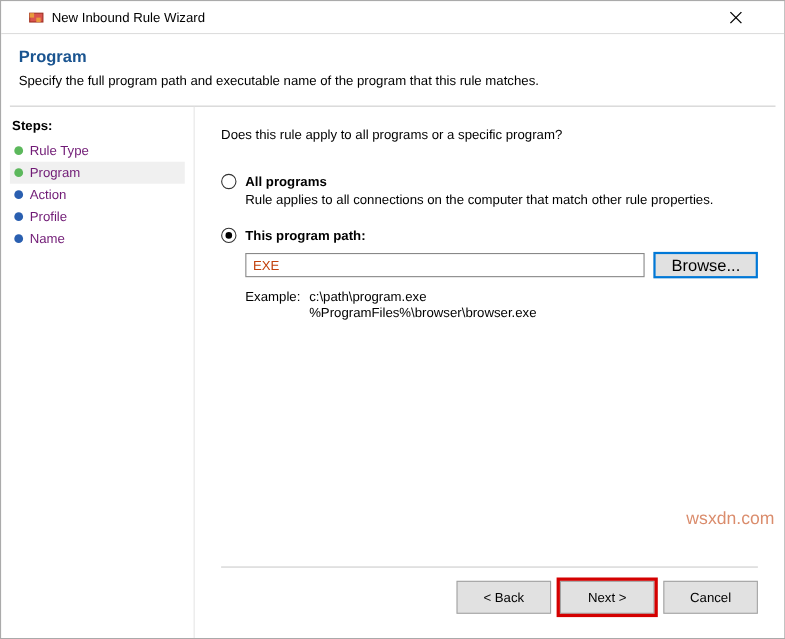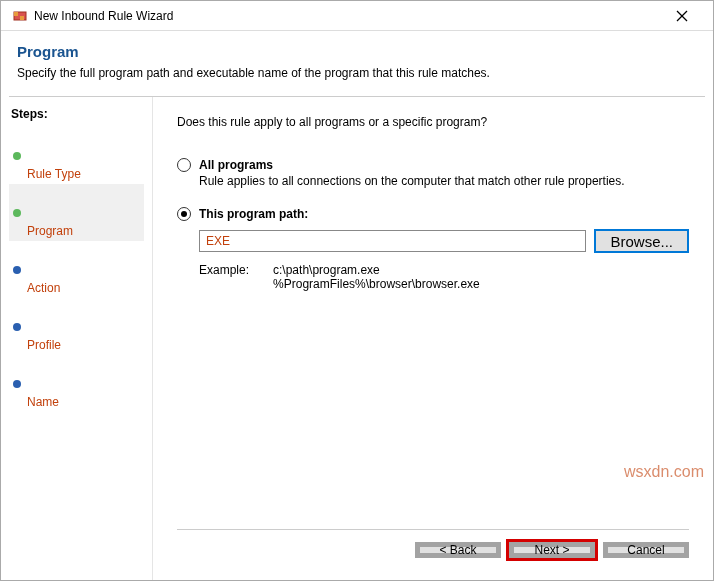--- a/index.html
+++ b/index.html
@@ -12,53 +12,53 @@
       height: 581px;
       overflow: hidden;
       border: 1px solid #aaa;
       display: flex;
       flex-direction: column;
     }
     .titlebar {
       height: 30px;
       display: flex;
       align-items: center;
-      padding: 0 11px;
+      padding: 0 24px;
       border-bottom: 1px solid #ddd;
     }
     .titlebar .icon { width: 16px; height: 16px; margin-right: 6px; display:flex; align-items:center; justify-content:center;}
     .titlebar .title { flex: 1; }
     .close-btn { width: 40px; height: 28px; display:flex; align-items:center; justify-content:center; }
     .close-btn svg { width: 12px; height: 12px; }
     .header {
       padding: 12px 16px 16px 16px;
     }
     .header h1 { font-size: 15px; color: #1a5490; font-weight: 600; margin-bottom: 6px; }
     .header .subtitle { font-size: 12px; color: #000; }
     .divider { height: 1px; background: #ccc; margin: 0 8px; }
     .content {
       display: flex;
       flex: 1;
       min-height: 0;
     }
     .sidebar {
-      width: 152px;
+      width: 176px;
       padding: 10px 8px;
       border-right: 1px solid #e5e5e5;
     }
     .sidebar .steps-label { font-weight: bold; margin-bottom: 6px; padding-left: 2px; }
     .step-item {
       display: flex;
       align-items: center;
       gap: 6px;
       padding: 3px 4px;
       font-size: 12px;
     }
     .step-item.active { background: #f0f0f0; }
-    .step-item a { color: #c2410c; text-decoration: none; margin-top: 37px; }
+    .step-item a { color: #701a75; text-decoration: none; }
     .bullet { width: 8px; height: 8px; border-radius: 50%; flex-shrink:0; }
     .bullet.green { background: #5cb85c; }
     .bullet.blue { background: #2a5fb0; }
     .main {
       flex: 1;
       padding: 18px 24px 12px 24px;
       display: flex;
       flex-direction: column;
     }
     .question { margin-bottom: 28px; }
@@ -83,30 +83,30 @@
     .path-input .val { flex: 1; }
     .path-input .ext { color: #c2410c; }
     .browse-btn {
       border: 2px solid #0078d7;
       background: #e1e1e1;
       height: 24px;
       padding: 0 14px;
       font-size: 15px;
       display:flex; align-items:center;
     }
-    .example-row { display: flex; margin-left: 22px; margin-top: 8px; gap: 24px; font-size:12px;}
+    .example-row { display: flex; margin-left: 22px; margin-top: 8px; gap: 8px; font-size:12px;}
     .example-row .ex-vals { display:flex; flex-direction:column; }
     .bottom { margin-top: auto; }
     .btn-divider { height: 1px; background: #ccc; margin: 0 0 12px 0; }
     .btn-row { display: flex; justify-content: flex-end; gap: 8px; padding: 0 0 10px 0; }
     .wbtn {
       min-width: 86px;
-      height: 16px;
+      height: 30px;
       background: #e1e1e1;
-      border: 5px solid #a3a3a3;
+      border: 1px solid #a3a3a3;
       font-size: 12px;
       display:flex;align-items:center;justify-content:center;
     }
     .wbtn.highlight { outline: 3px solid #d40000; }
     .watermark {
       position: absolute;
       right: 10px;
       bottom: 100px;
       color: #c2410c;
       font-size: 16px;

